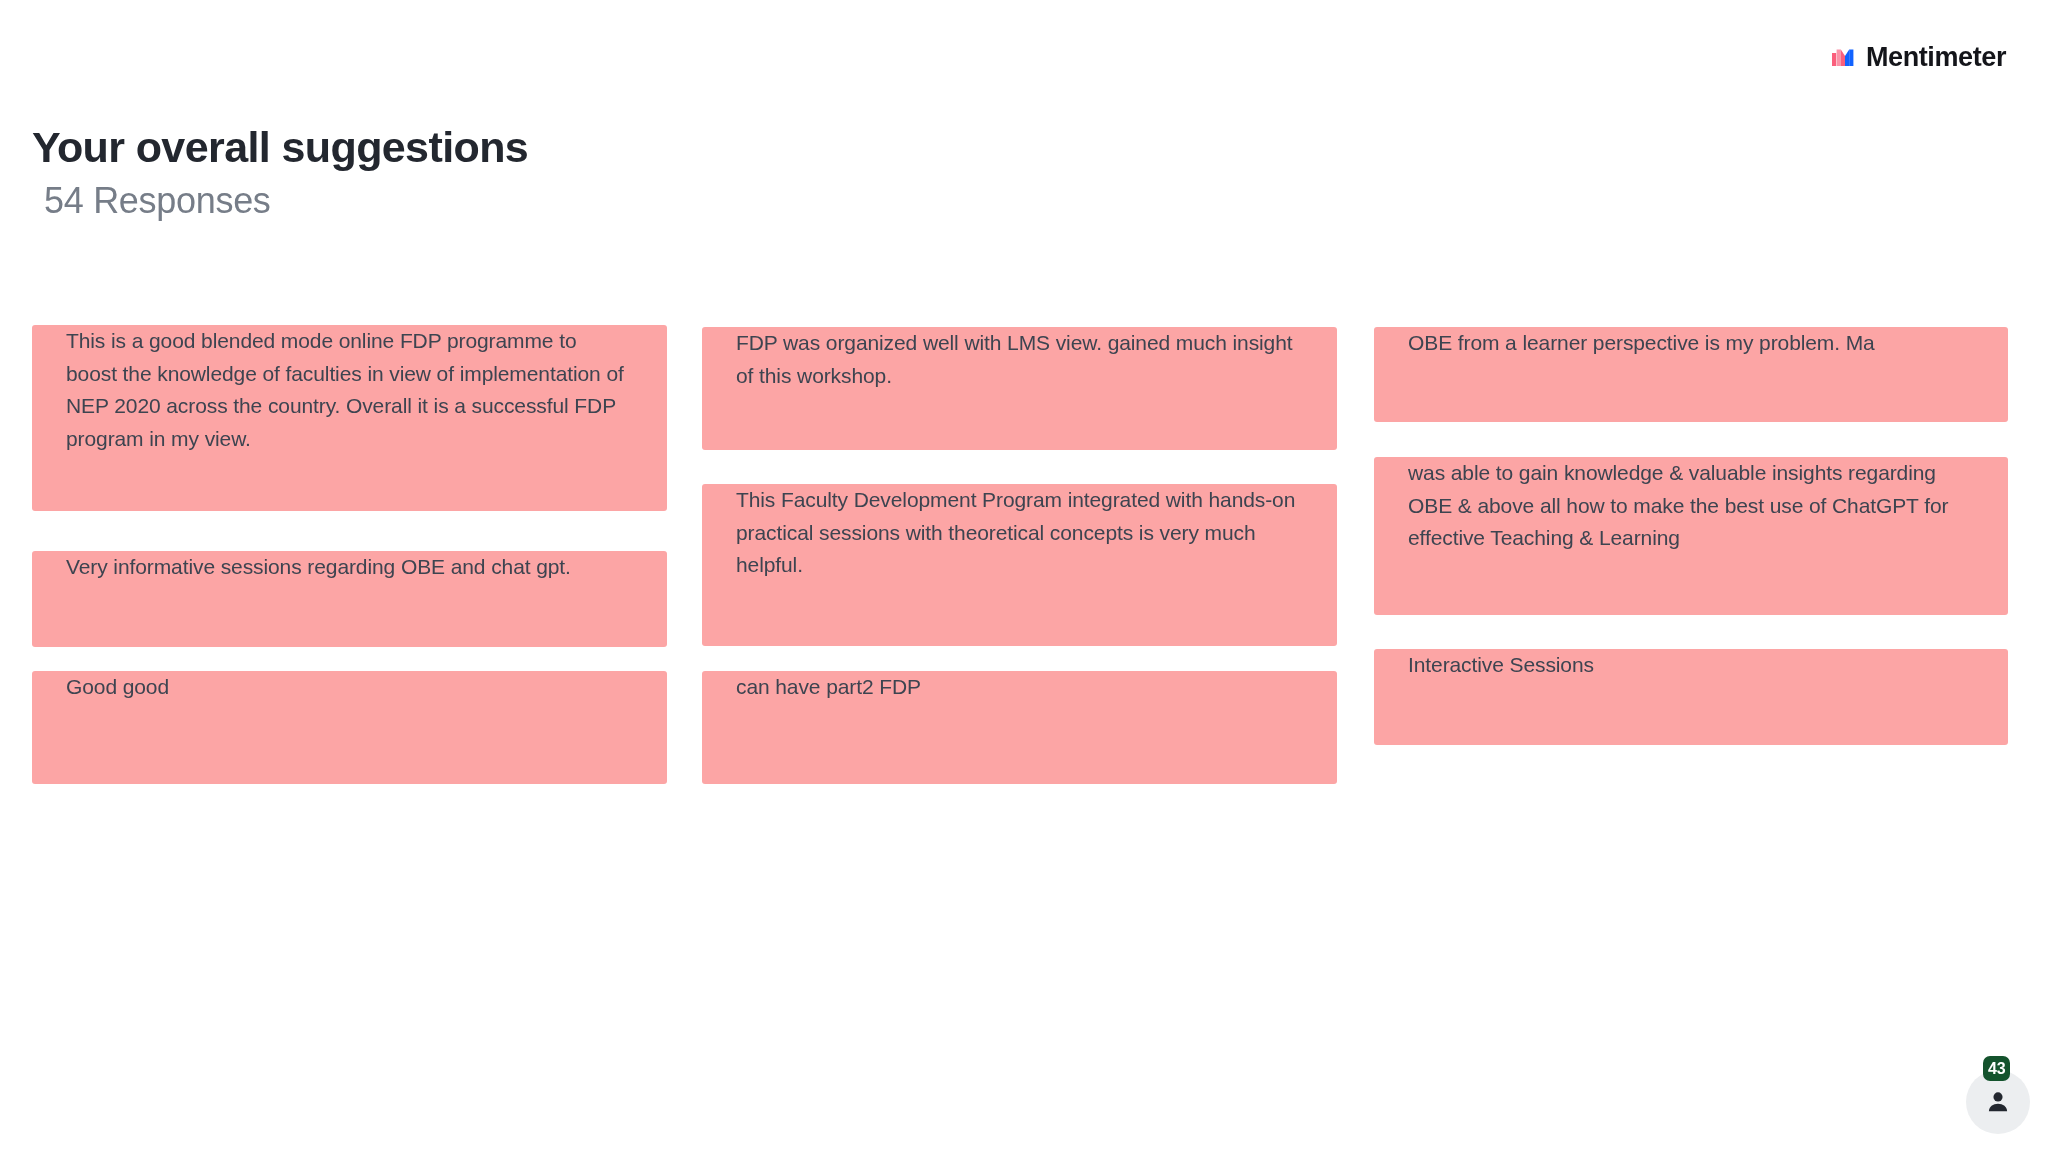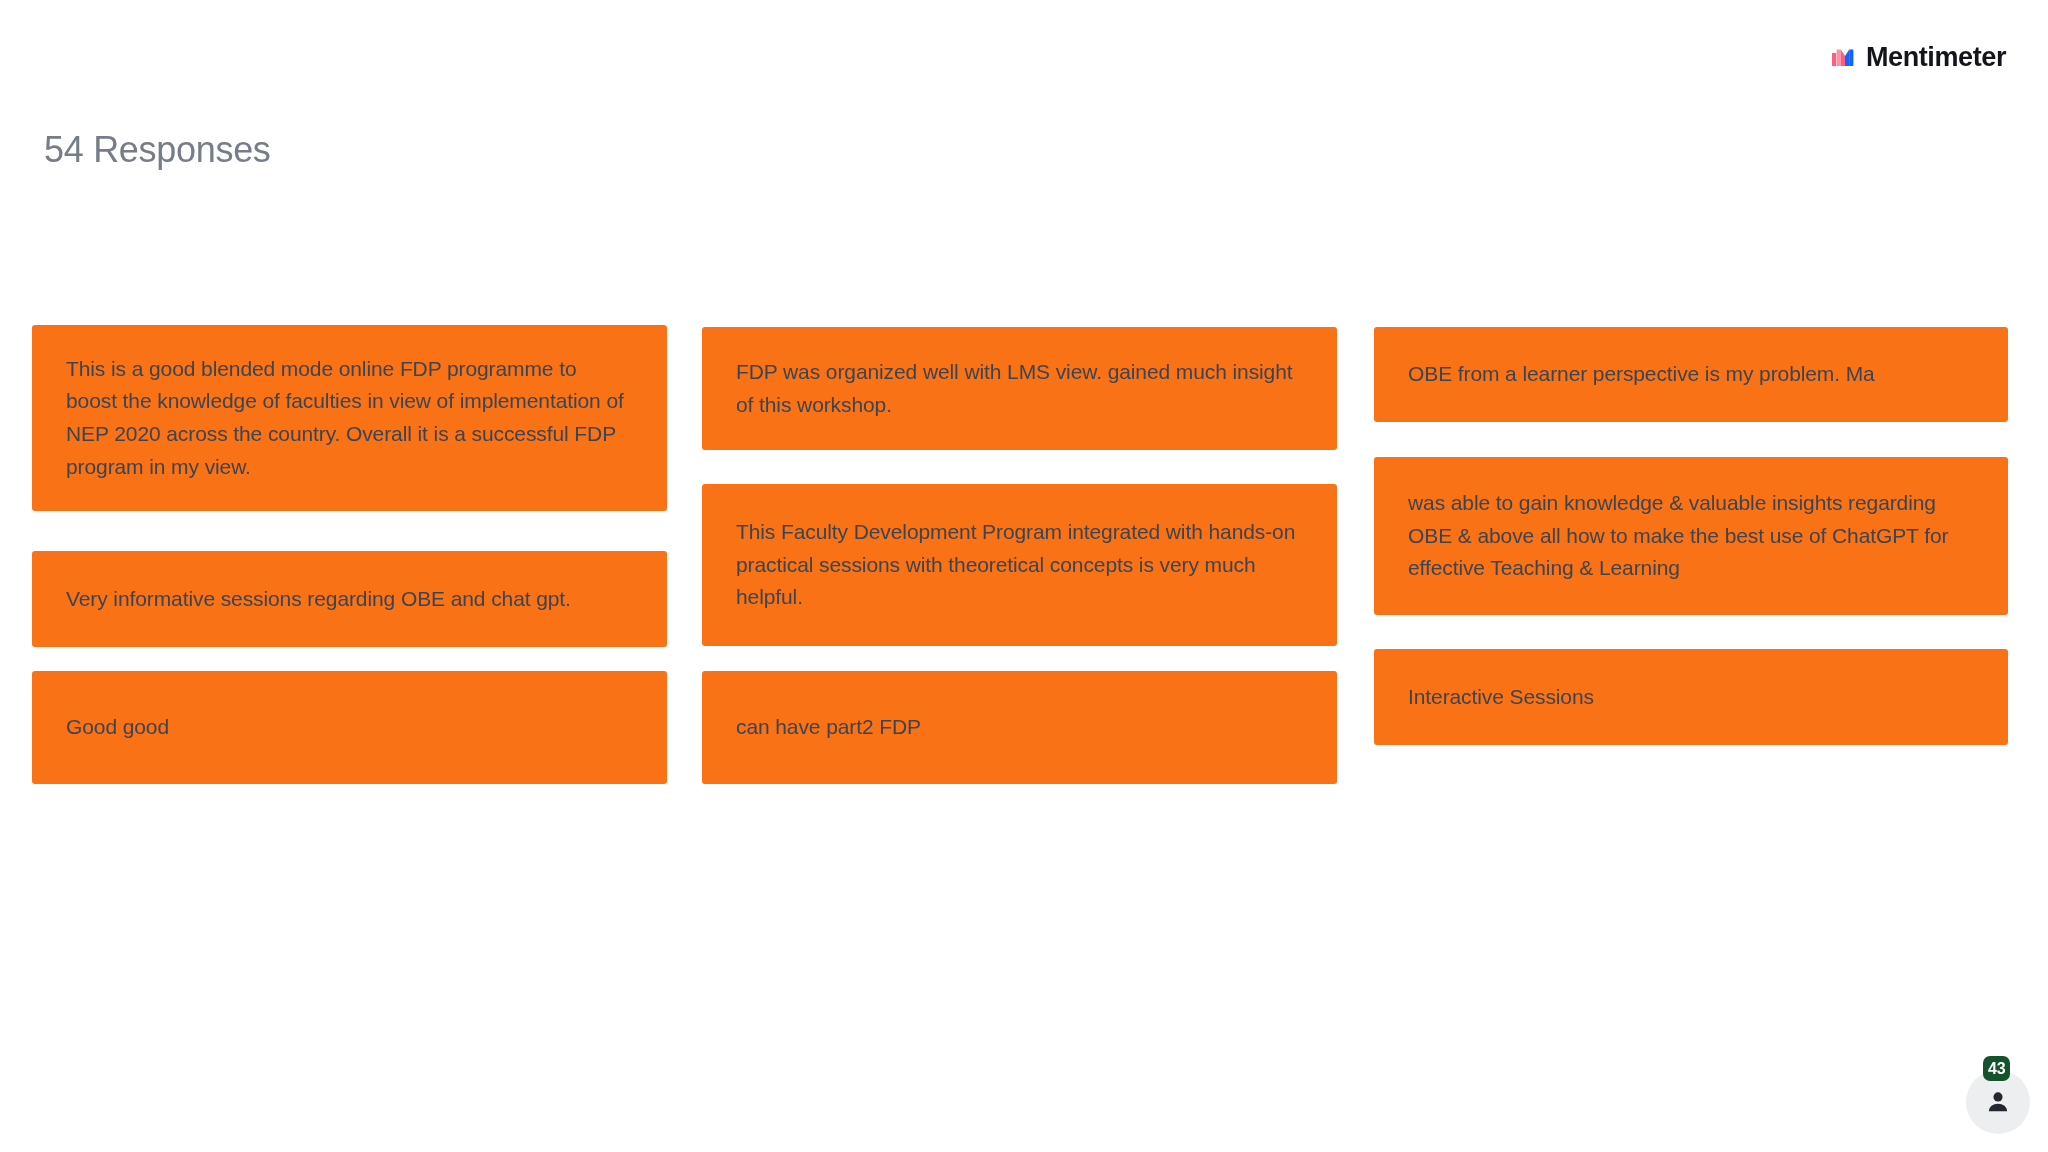--- a/index.html
+++ b/index.html
@@ -66,24 +66,24 @@
   
   .board {
     position: absolute;
     left: 0;
     top: 0;
     width: 2048px;
     height: 1152px;
   }
   .card {
     position: absolute;
-    background: #f97316;
+    background: #fca5a5;
     border-radius: 3px;
     display: flex;
-    align-items: center;
+    align-items: flex-start;
     box-sizing: border-box;
     padding: 0 34px;
   }
   .card-text {
     font-size: 21px;
     line-height: 1.55;
     color: #3d4450;
     letter-spacing: -0.1px;
     width: 100%;
   }
@@ -141,20 +141,21 @@
       <rect x="5.6" y="4.5" width="4.2" height="16.5" fill="#fa93a8"></rect>
       <polygon points="9.8,4.5 14,11 14,21 9.8,21" fill="#fa5f7c"></polygon>
       <polygon points="14,11 18.2,4.5 18.2,21 14,21" fill="#1263ff"></polygon>
       <rect x="18.2" y="4.5" width="4.2" height="16.5" fill="#1263ff"></rect>
     </svg>
   </span>
   <span class="logo-text">Mentimeter</span>
 </div>
 
 <div class="header">
+  <h1 class="page-title">Your overall suggestions</h1>
   <div class="page-subtitle">54 Responses</div>
 </div>
 
 <div class="board">
     <div class="card" style="left: 32px; top: 325px; width: 635px; height: 186px;">
       <div class="card-text">This is a good blended mode online FDP programme to boost the knowledge of faculties in view of implementation of NEP 2020 across the country. Overall it is a successful FDP program in my view.</div>
     </div>
     <div class="card" style="left: 32px; top: 551px; width: 635px; height: 96px;">
       <div class="card-text">Very informative sessions regarding OBE and chat gpt.</div>
     </div>

